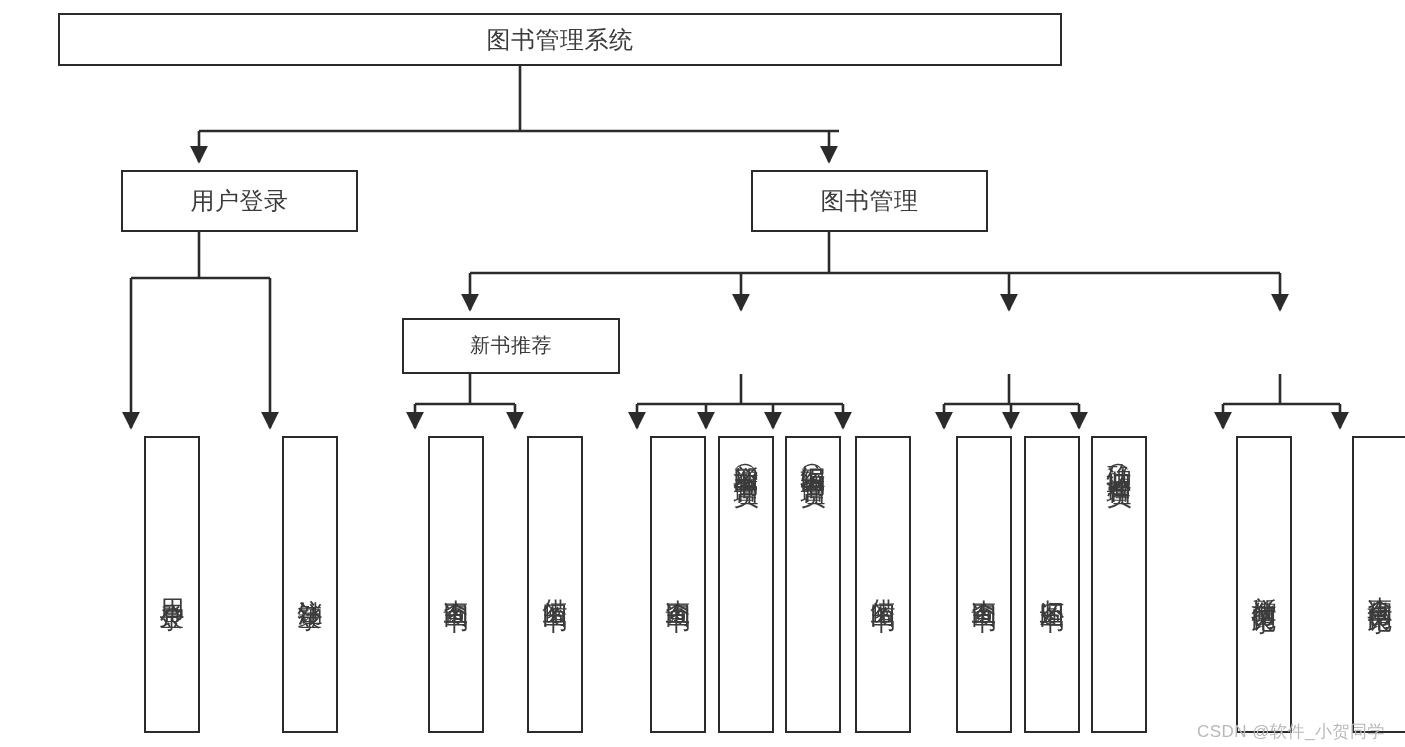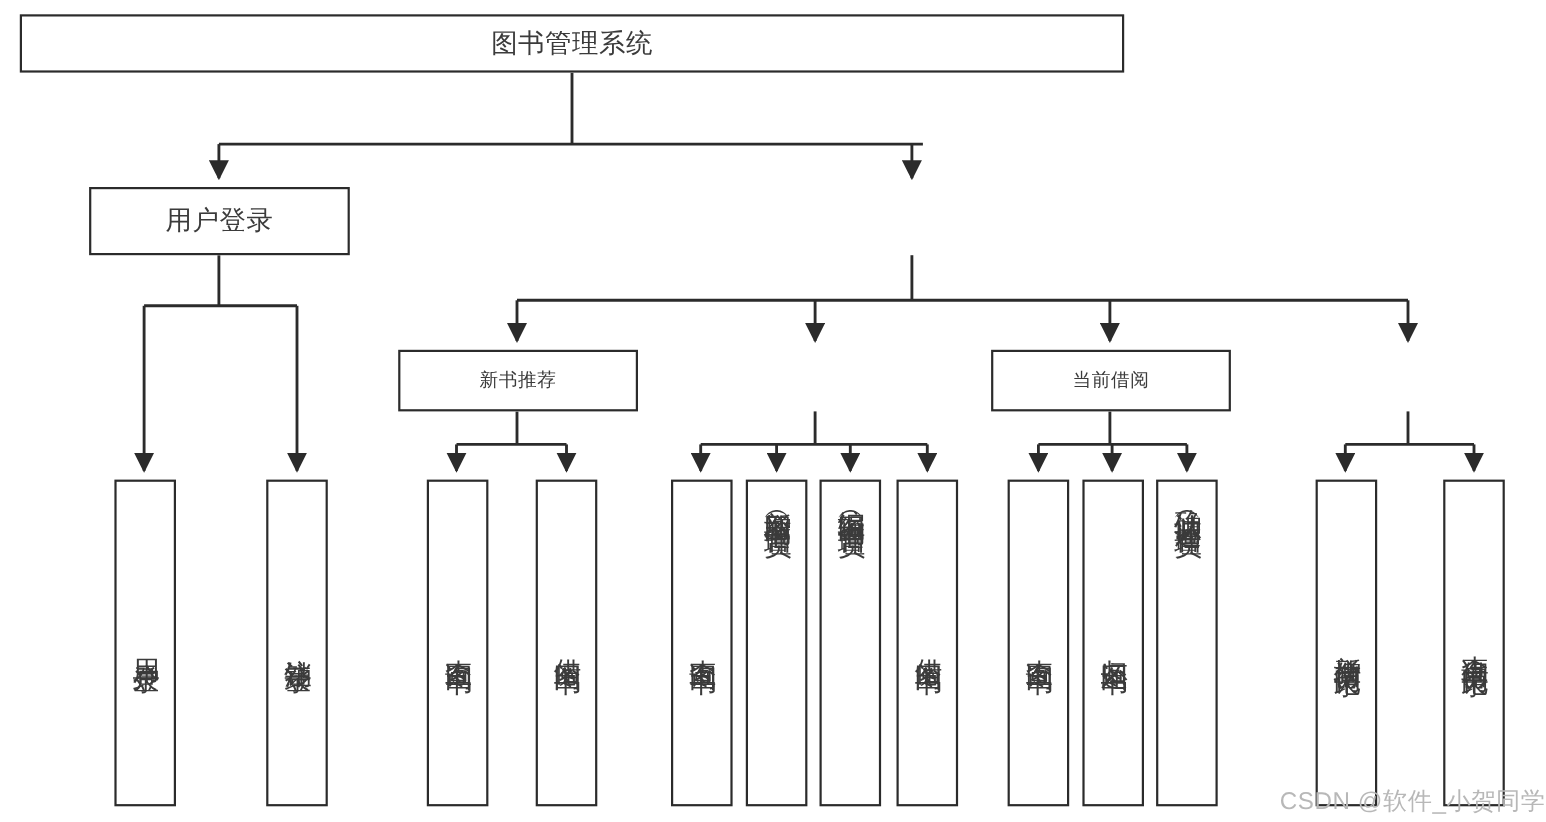--- a/index.html
+++ b/index.html
@@ -27,20 +27,21 @@
   }
   .node {
     position: absolute;
     box-sizing: border-box;
     border: 2px solid #2b2b2b;
     background: #ffffff;
     display: flex;
     align-items: center;
     justify-content: center;
     color: #3b3b3b;
+    margin-left: 40px;
   }
   .node .lbl {
     color: #3b3b3b;
     line-height: 1.06;
     letter-spacing: 0.5px;
   }
   .node.horiz .lbl {
     writing-mode: horizontal-tb;
     font-size: 23px;
     text-align: center;
@@ -57,26 +58,26 @@
     letter-spacing: 3px;
     line-height: 1;
     white-space: nowrap;
   }
   .node.vert.mid {
     align-items: center;
     padding-top: 0;
   }
   .node.root .lbl { font-size: 24px; }
   .node.l2 .lbl { font-size: 24px; }
-  .node.l3 .lbl { font-size: 17px; }
+  .node.l3 .lbl { font-size: 20px; }
   #watermark {
     position: absolute;
-    right: 0;
+    right: 20px;
     bottom: 4px;
-    font-size: 22px;
+    font-size: 17px;
     color: #b8b8b8;
     white-space: nowrap;
     letter-spacing: 0.5px;
   }
 </style>
 </head>
 <body>
 
 <div id="canvas">
 
@@ -131,29 +132,29 @@
   </svg>
 
   <div class="node horiz root" style="left:18px; top:13px; width:1004px; height:53px;">
     <span class="lbl">图书管理系统</span>
   </div>
 
   <div class="node horiz l2" style="left:81px; top:170px; width:237px; height:62px;">
     <span class="lbl">用户登录</span>
   </div>
 
+  <div class="node horiz l2" style="left:711px; top:170px; width:237px; height:62px;">
+    <span class="lbl">图书管理</span>
+  </div>
 
   <div class="node horiz l3" style="left:362px; top:318px; width:218px; height:56px;">
     <span class="lbl">新书推荐</span>
   </div>
 
 
-  <div class="node horiz l3" style="left:901px; top:318px; width:218px; height:56px;">
-    <span class="lbl">当前借阅</span>
-  </div>
 
 
   <div class="node vert mid" style="left:104px; top:436px; width:56px; height:297px;">
     <span class="lbl">用户登录</span>
   </div>
 
   <div class="node vert mid" style="left:242px; top:436px; width:56px; height:297px;">
     <span class="lbl">注销登录</span>
   </div>
 

